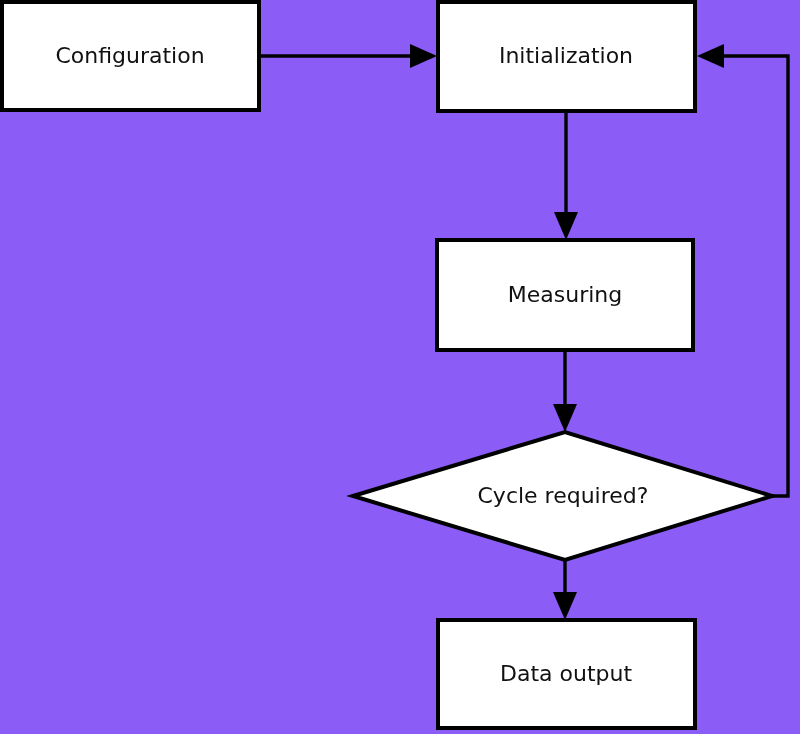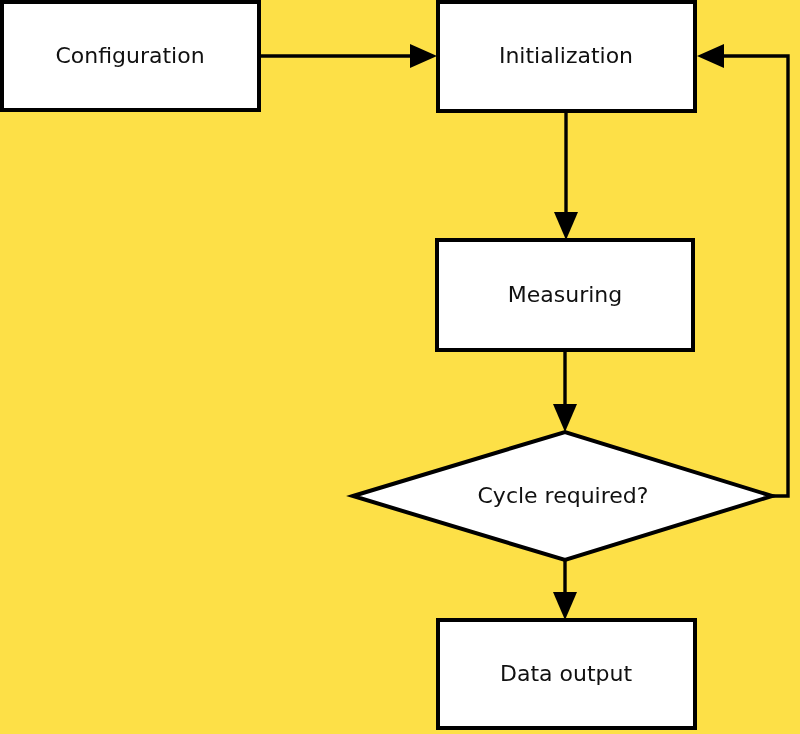--- a/index.html
+++ b/index.html
@@ -9,21 +9,21 @@
     background: #ffffff;
   }
   body {
     font-family: "DejaVu Sans", sans-serif;
     color: #000000;
   }
   #diagram-root {
     position: relative;
     width: 800px;
     height: 734px;
-    background: #fde047;
+    background: #8b5cf6;
     overflow: hidden;
   }
   #flow-svg {
     position: absolute;
     top: 0;
     left: 0;
     width: 800px;
     height: 734px;
     display: block;
   }

